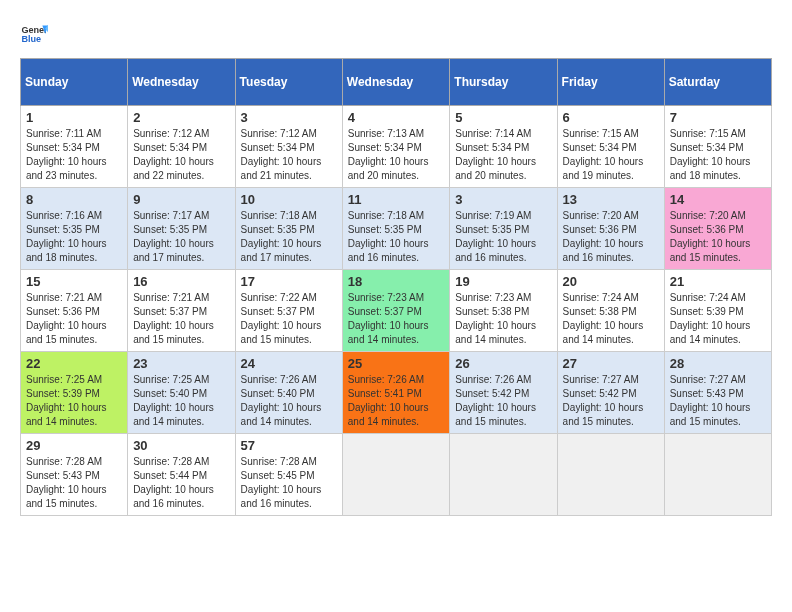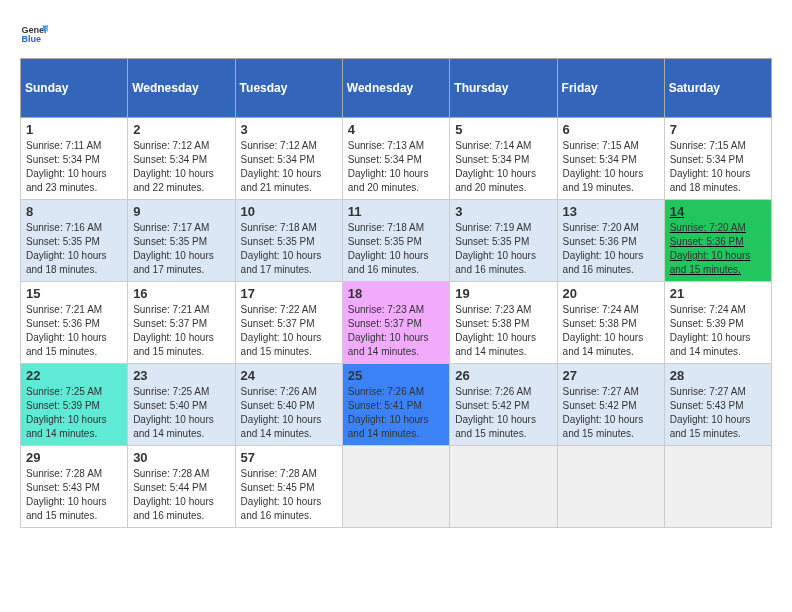--- a/index.html
+++ b/index.html
@@ -45,21 +45,21 @@
       color: #555;
     }
     .calendar {
       width: 100%;
       border-collapse: collapse;
       font-size: 10.5px;
     }
     .calendar thead th {
       background-color: #3366bb;
       color: #fff;
-      padding: 22px 4px;
+      padding: 16px 4px;
       text-align: left;
       font-size: 12px;
       font-weight: bold;
       border: 1px solid #aaa;
     }
     .calendar tbody td {
       border: 1px solid #ccc;
       vertical-align: top;
       padding: 4px 5px;
       width: 108px;
@@ -171,69 +171,69 @@
           <div class="day-info">Sunrise: 7:18 AM<br>Sunset: 5:35 PM<br>Daylight: 10 hours and 16 minutes.</div>
         </td>
         <td style="background: rgb(220, 231, 245);">
           <span class="day-number">3</span>
           <div class="day-info">Sunrise: 7:19 AM<br>Sunset: 5:35 PM<br>Daylight: 10 hours and 16 minutes.</div>
         </td>
         <td style="background: rgb(220, 231, 245);">
           <span class="day-number">13</span>
           <div class="day-info">Sunrise: 7:20 AM<br>Sunset: 5:36 PM<br>Daylight: 10 hours and 16 minutes.</div>
         </td>
-        <td style="background: #22c55e; text-decoration: underline;">
+        <td style="background: #f9a8d4;">
           <span class="day-number">14</span>
           <div class="day-info">Sunrise: 7:20 AM<br>Sunset: 5:36 PM<br>Daylight: 10 hours and 15 minutes.</div>
         </td>
       </tr>
       <tr>
         <td style="background: rgb(255, 255, 255);">
           <span class="day-number">15</span>
           <div class="day-info">Sunrise: 7:21 AM<br>Sunset: 5:36 PM<br>Daylight: 10 hours and 15 minutes.</div>
         </td>
         <td style="background: rgb(255, 255, 255);">
           <span class="day-number">16</span>
           <div class="day-info">Sunrise: 7:21 AM<br>Sunset: 5:37 PM<br>Daylight: 10 hours and 15 minutes.</div>
         </td>
         <td style="background: rgb(255, 255, 255);">
           <span class="day-number">17</span>
           <div class="day-info">Sunrise: 7:22 AM<br>Sunset: 5:37 PM<br>Daylight: 10 hours and 15 minutes.</div>
         </td>
-        <td style="background: #f0abfc;">
+        <td style="background: #86efac;">
           <span class="day-number">18</span>
           <div class="day-info">Sunrise: 7:23 AM<br>Sunset: 5:37 PM<br>Daylight: 10 hours and 14 minutes.</div>
         </td>
         <td style="background: rgb(255, 255, 255);">
           <span class="day-number">19</span>
           <div class="day-info">Sunrise: 7:23 AM<br>Sunset: 5:38 PM<br>Daylight: 10 hours and 14 minutes.</div>
         </td>
         <td style="background: rgb(255, 255, 255); margin-left: 32px;">
           <span class="day-number">20</span>
           <div class="day-info">Sunrise: 7:24 AM<br>Sunset: 5:38 PM<br>Daylight: 10 hours and 14 minutes.</div>
         </td>
         <td style="background: rgb(255, 255, 255);">
           <span class="day-number">21</span>
           <div class="day-info">Sunrise: 7:24 AM<br>Sunset: 5:39 PM<br>Daylight: 10 hours and 14 minutes.</div>
         </td>
       </tr>
       <tr>
-        <td style="background: #5eead4;">
+        <td style="background: #bef264;">
           <span class="day-number">22</span>
           <div class="day-info">Sunrise: 7:25 AM<br>Sunset: 5:39 PM<br>Daylight: 10 hours and 14 minutes.</div>
         </td>
         <td style="background: rgb(220, 231, 245);">
           <span class="day-number">23</span>
           <div class="day-info">Sunrise: 7:25 AM<br>Sunset: 5:40 PM<br>Daylight: 10 hours and 14 minutes.</div>
         </td>
         <td style="background: rgb(220, 231, 245);">
           <span class="day-number">24</span>
           <div class="day-info">Sunrise: 7:26 AM<br>Sunset: 5:40 PM<br>Daylight: 10 hours and 14 minutes.</div>
         </td>
-        <td style="background: #3b82f6;">
+        <td style="background: #f97316;">
           <span class="day-number">25</span>
           <div class="day-info">Sunrise: 7:26 AM<br>Sunset: 5:41 PM<br>Daylight: 10 hours and 14 minutes.</div>
         </td>
         <td style="background: rgb(220, 231, 245);">
           <span class="day-number">26</span>
           <div class="day-info">Sunrise: 7:26 AM<br>Sunset: 5:42 PM<br>Daylight: 10 hours and 15 minutes.</div>
         </td>
         <td style="background: rgb(220, 231, 245);">
           <span class="day-number">27</span>
           <div class="day-info">Sunrise: 7:27 AM<br>Sunset: 5:42 PM<br>Daylight: 10 hours and 15 minutes.</div>

